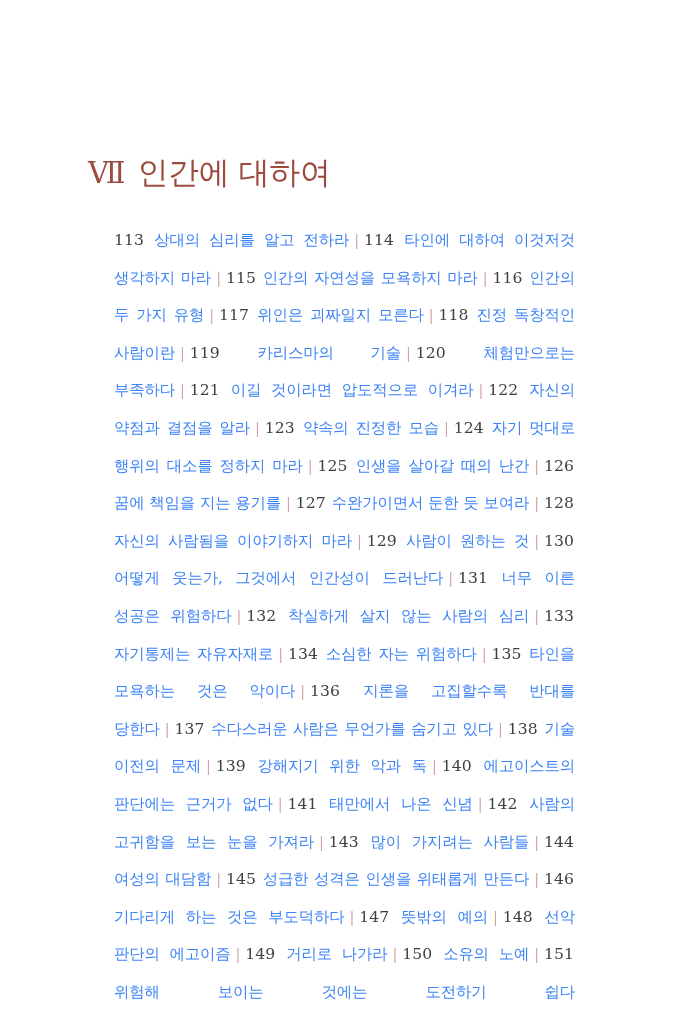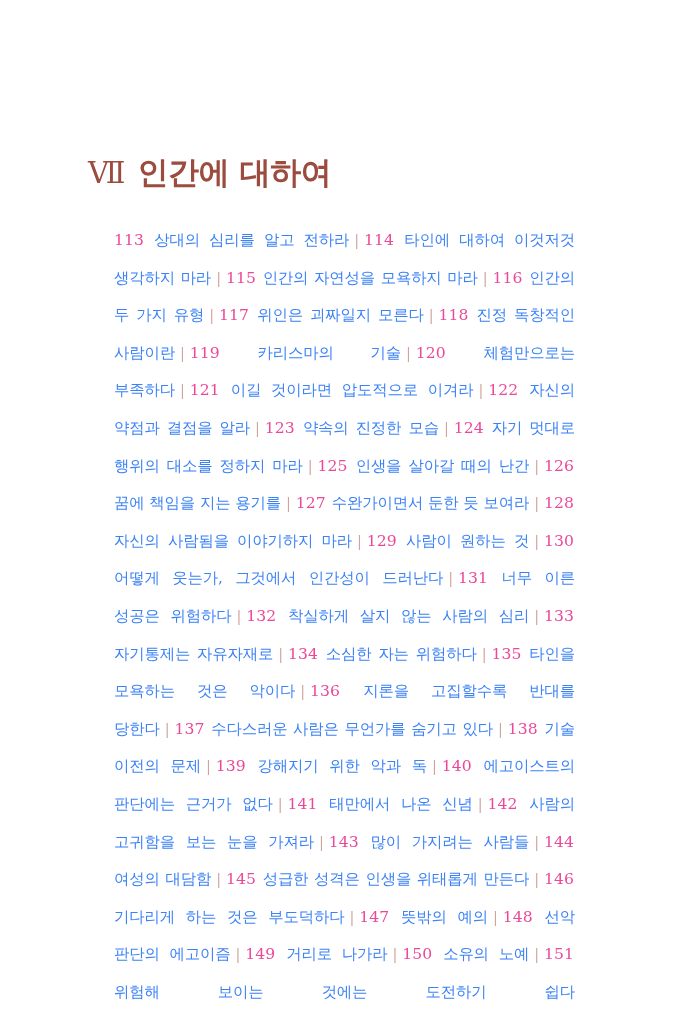--- a/index.html
+++ b/index.html
@@ -40,21 +40,21 @@
     white-space: nowrap;
   }
   .chapter-numeral {
     font-family: "DejaVu Serif", "Liberation Serif", serif;
     font-size: 29px;
     font-weight: 500;
     letter-spacing: 0px;
   }
   .chapter-title {
     font-family: "DejaVu Serif", "Liberation Serif", serif;
-    font-weight: 700;
+    font-weight: 400;
   }
 
   
   .toc-block {
     position: absolute;
     left: 114px;
     top: 222px;
     width: 461px;
     text-align: justify;
     text-justify: inter-character;
@@ -68,21 +68,21 @@
     hyphens: none;
   }
   .toc-block::after {
     content: "";
     display: inline-block;
     width: 100%;
     height: 0;
   }
 
   .entry-num {
-    color: #ec4899;
+    color: #404040;
     font-family: "DejaVu Serif", "Liberation Serif", serif;
     font-size: 15.6px;
     letter-spacing: 0.1px;
     padding-right: 1px;
   }
   .entry-title {
     color: #3b82f6;
   }
   .entry-sep {
     color: #cfa49c;

